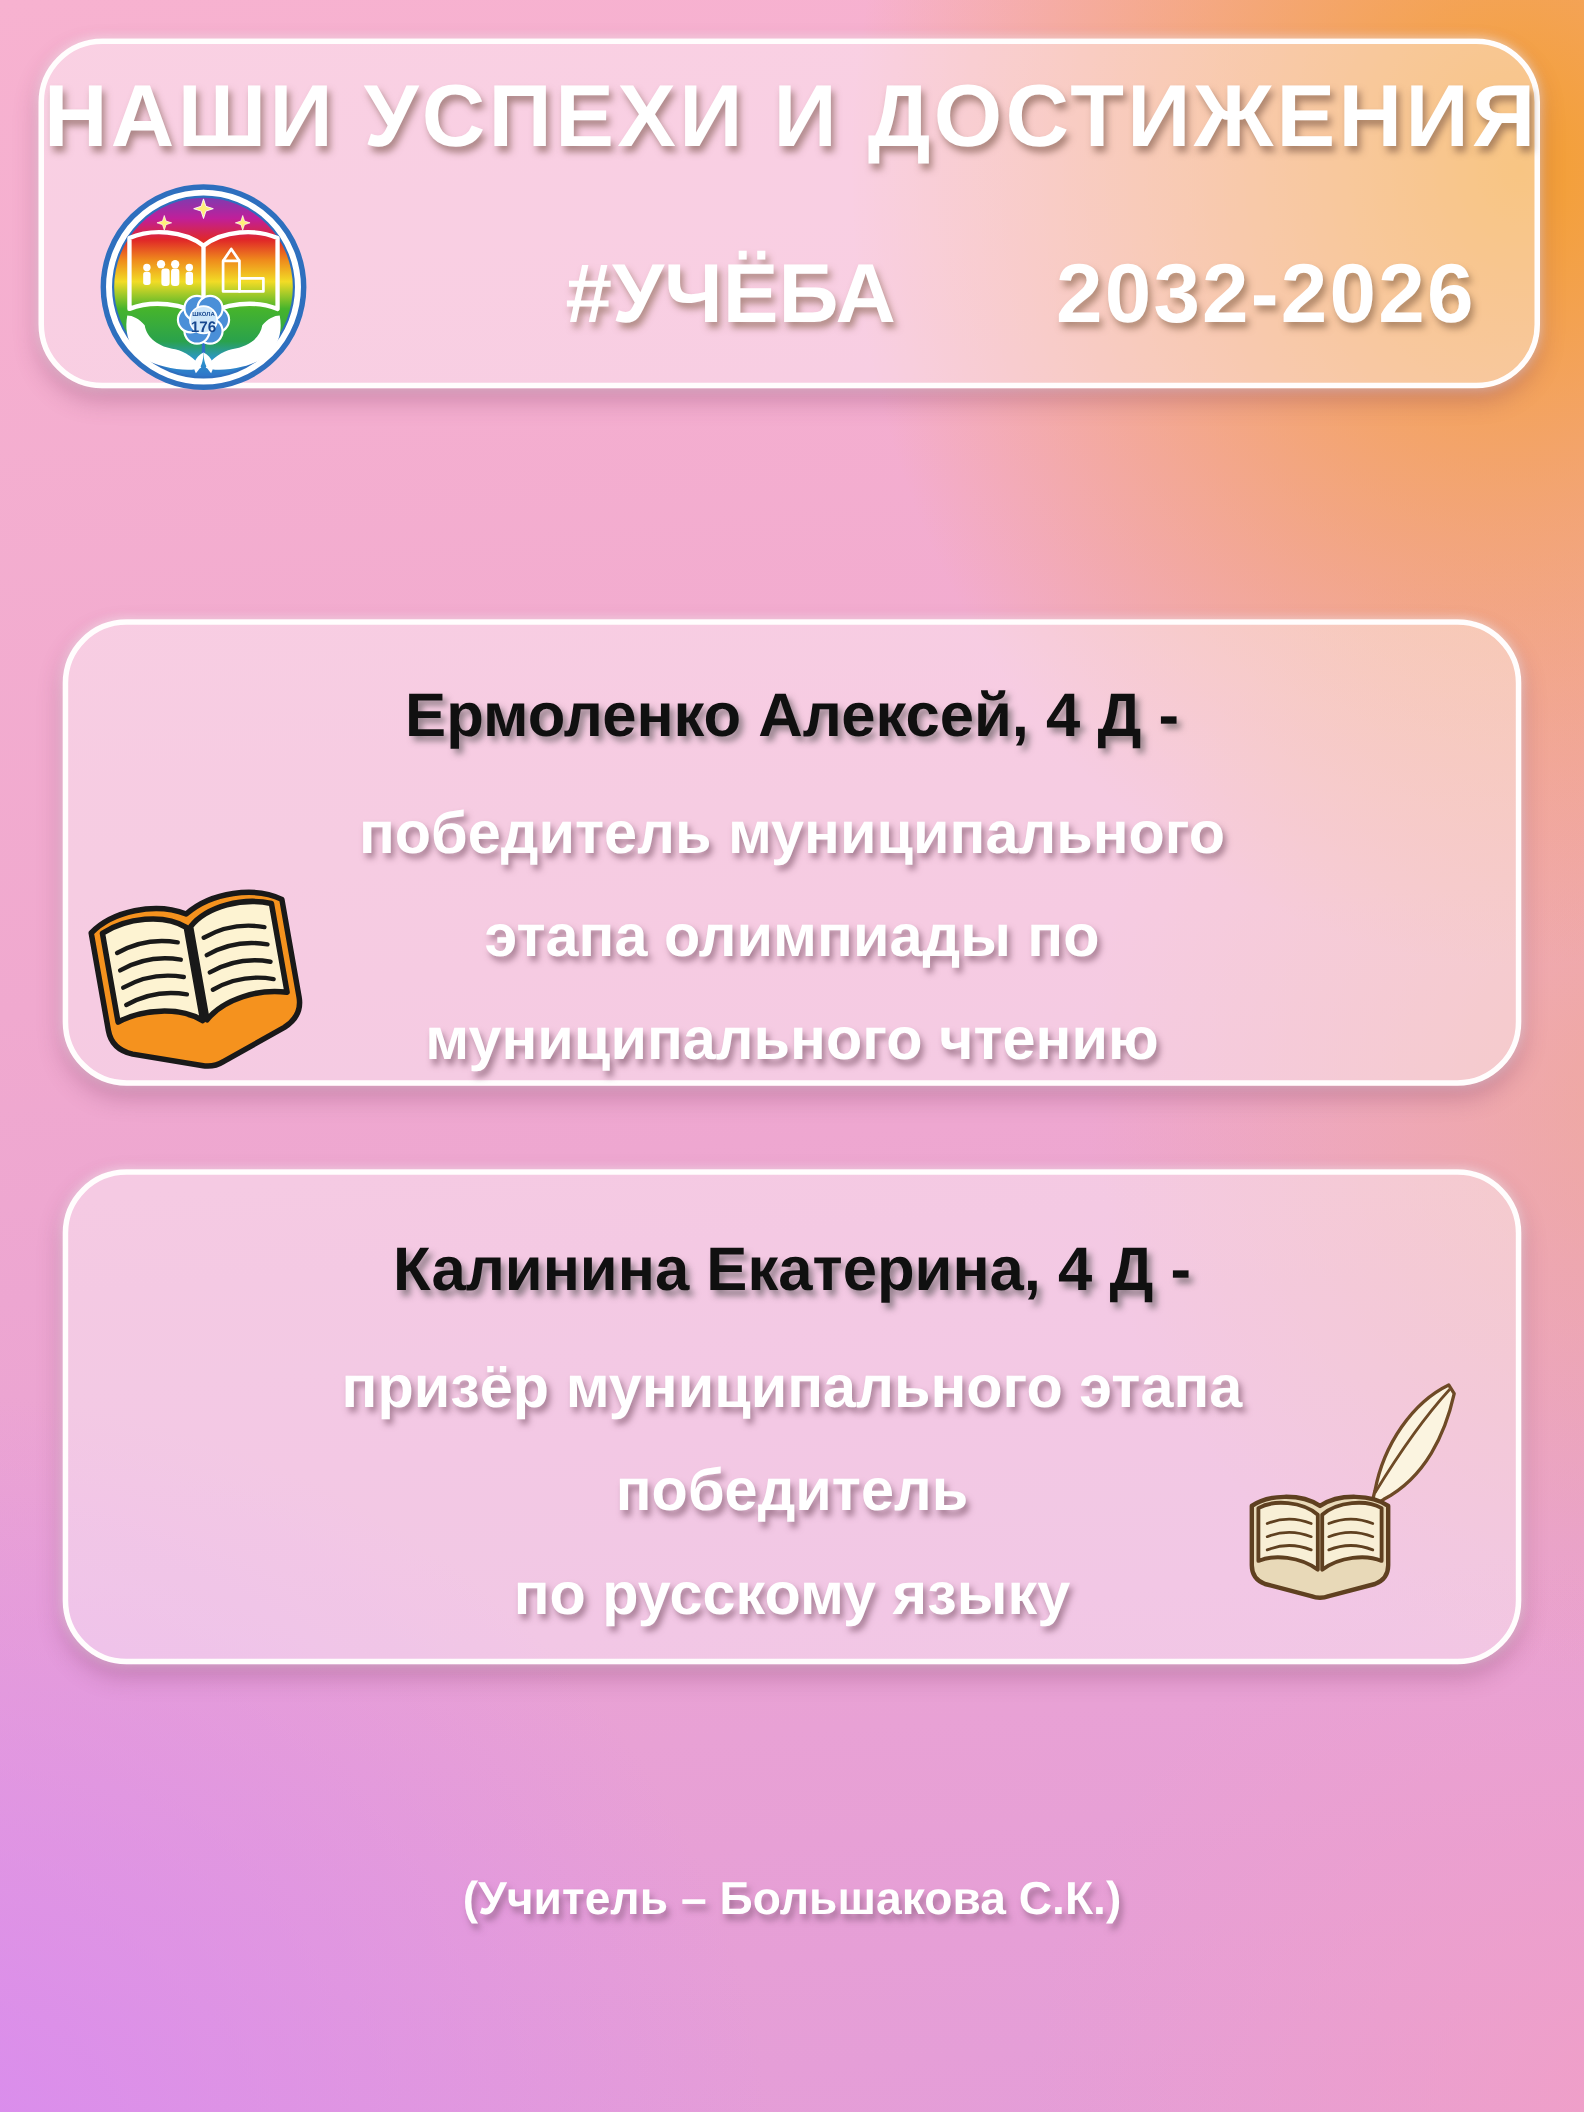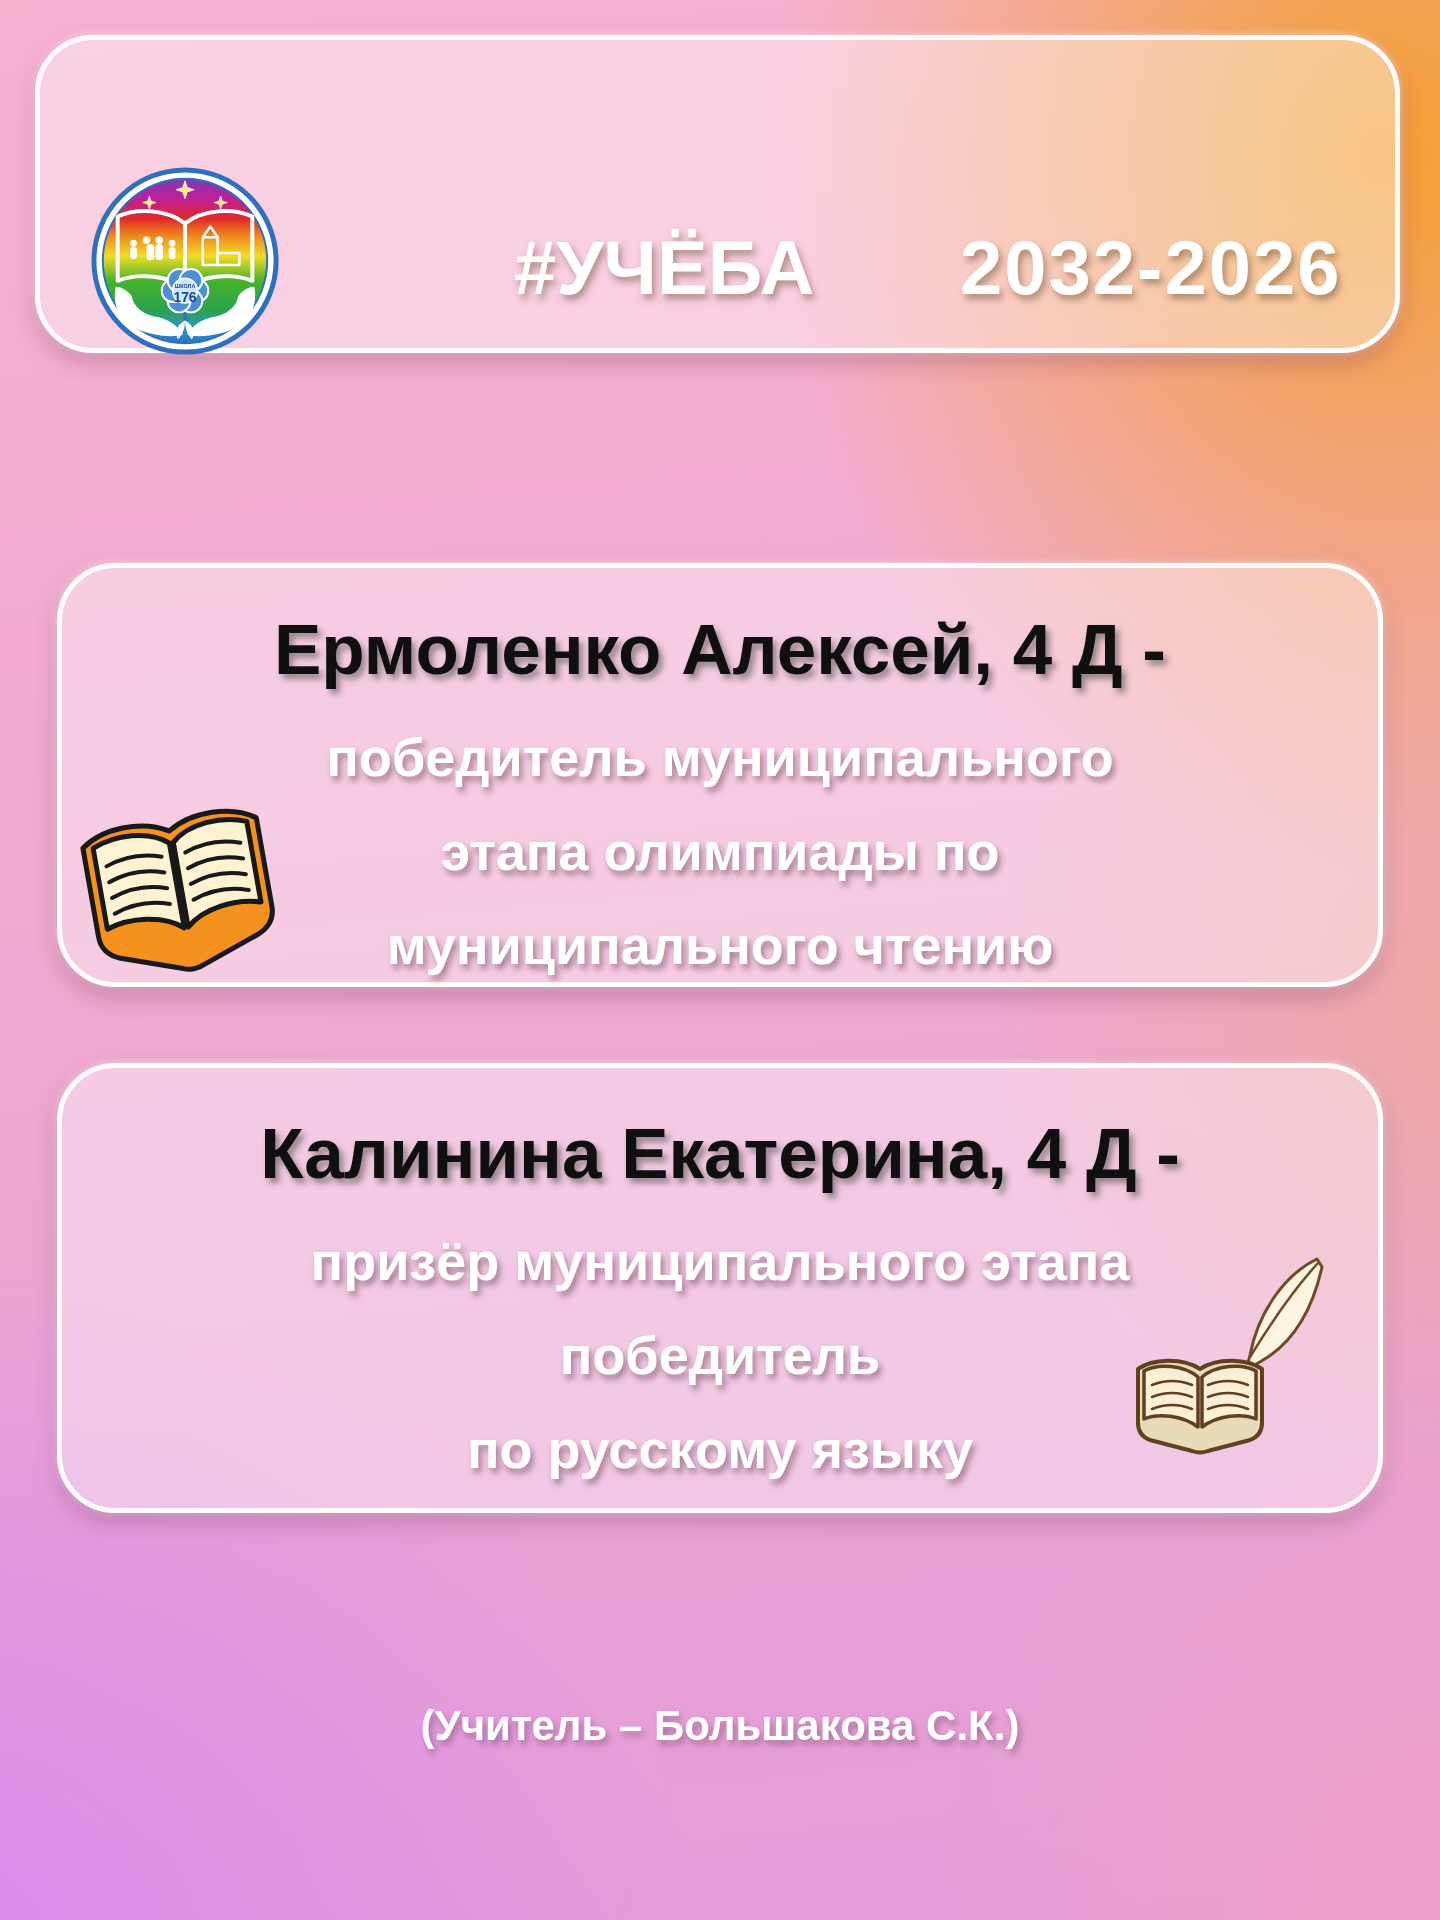--- a/index.html
+++ b/index.html
@@ -30,21 +30,21 @@
   }
   .hashtag, .year {
     position:absolute; top:184px; font-size:76px; font-weight:bold; color:#fff;
     text-shadow:3px 5px 7px rgba(120,85,60,0.55); white-space:nowrap;
   }
   .hashtag { left:474px; }
   .year    { left:920px; letter-spacing:2px; }
   .logo    { position:absolute; left:46px; top:122px; width:198px; height:198px; }
 
   .student-name {
-    margin:30px 10px 0 10px; font-size:71px; line-height:104px; font-weight:bold;
+    margin:30px 10px 0 10px; font-size:56px; line-height:104px; font-weight:bold;
     color:#101010; text-align:center; white-space:nowrap;
     text-shadow:4px 5px 6px rgba(70,70,70,0.55);
   }
   .card2 .student-name { margin-top:34px; }
   .detail {
     font-size:54px; line-height:94px; font-weight:bold; color:#fff;
     text-align:center; white-space:nowrap;
     text-shadow:3px 5px 6px rgba(115,75,95,0.60);
   }
   .detail.first { margin-top:8px; }
@@ -57,20 +57,21 @@
     font-size:42px; font-weight:bold; color:#fff; white-space:nowrap;
     text-shadow:3px 5px 6px rgba(120,80,110,0.55);
   }
 </style>
 </head>
 <body>
 
 <div class="canvas">
 
   <header class="card header-card">
+    <div class="poster-title">НАШИ УСПЕХИ И ДОСТИЖЕНИЯ</div>
 
     <svg class="logo" viewBox="0 0 200 200">
       <defs>
         <linearGradient id="rb" x1="0" y1="0" x2="0" y2="1">
           <stop offset="0" stop-color="#7d3cb0"></stop>
           <stop offset="0.12" stop-color="#c01f9a"></stop>
           <stop offset="0.24" stop-color="#e02828"></stop>
           <stop offset="0.35" stop-color="#ef8a1c"></stop>
           <stop offset="0.47" stop-color="#f2dc26"></stop>
           <stop offset="0.62" stop-color="#46b42c"></stop>

